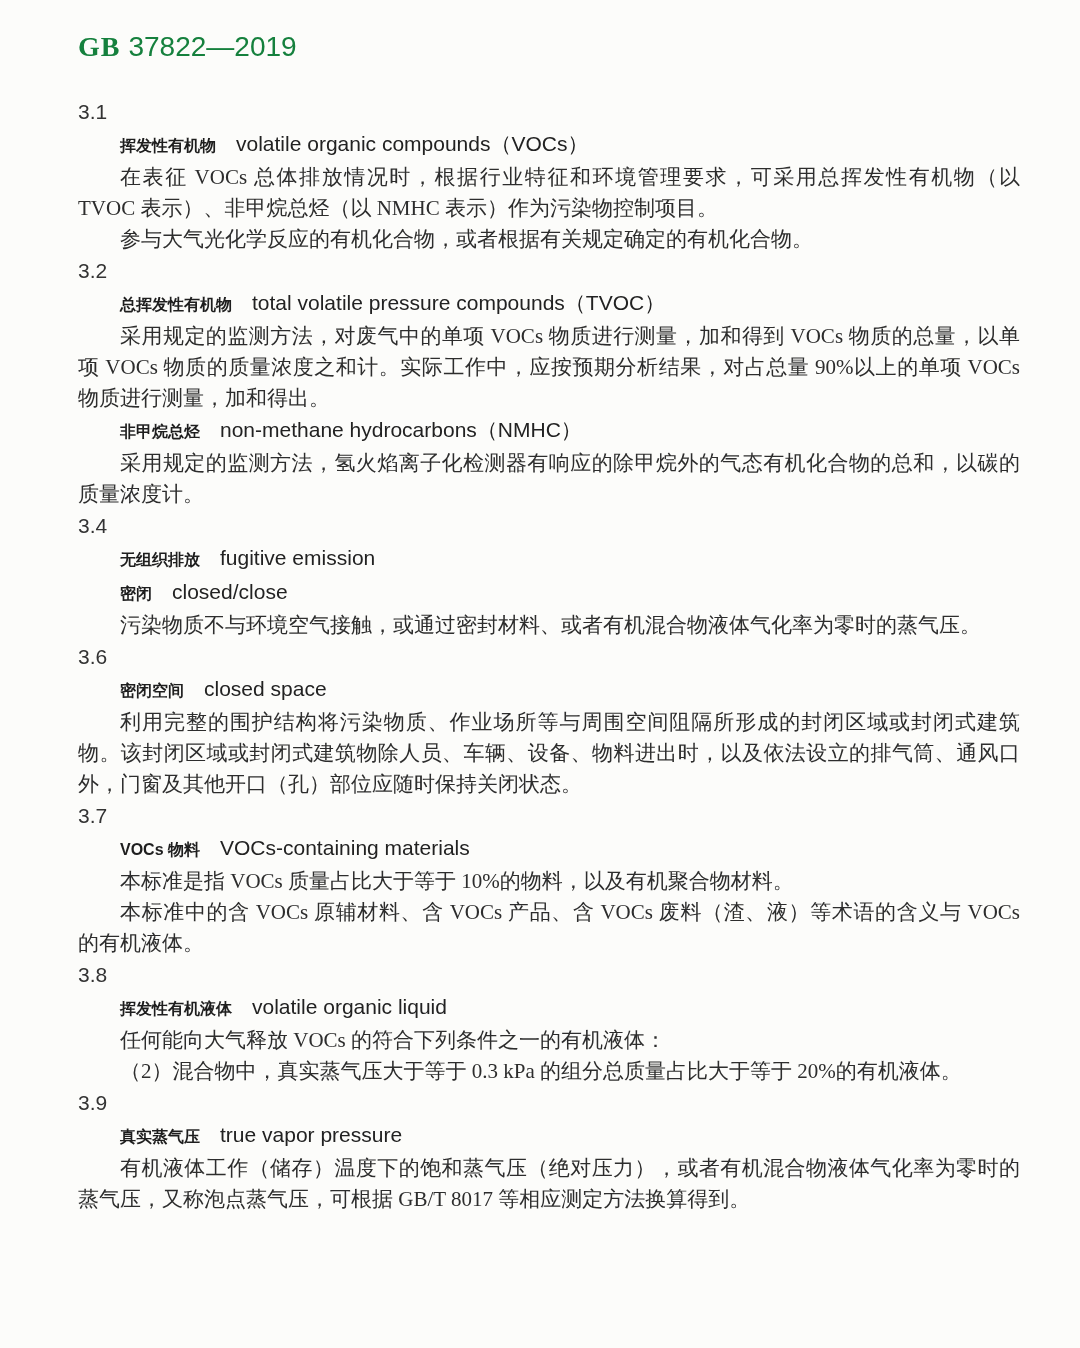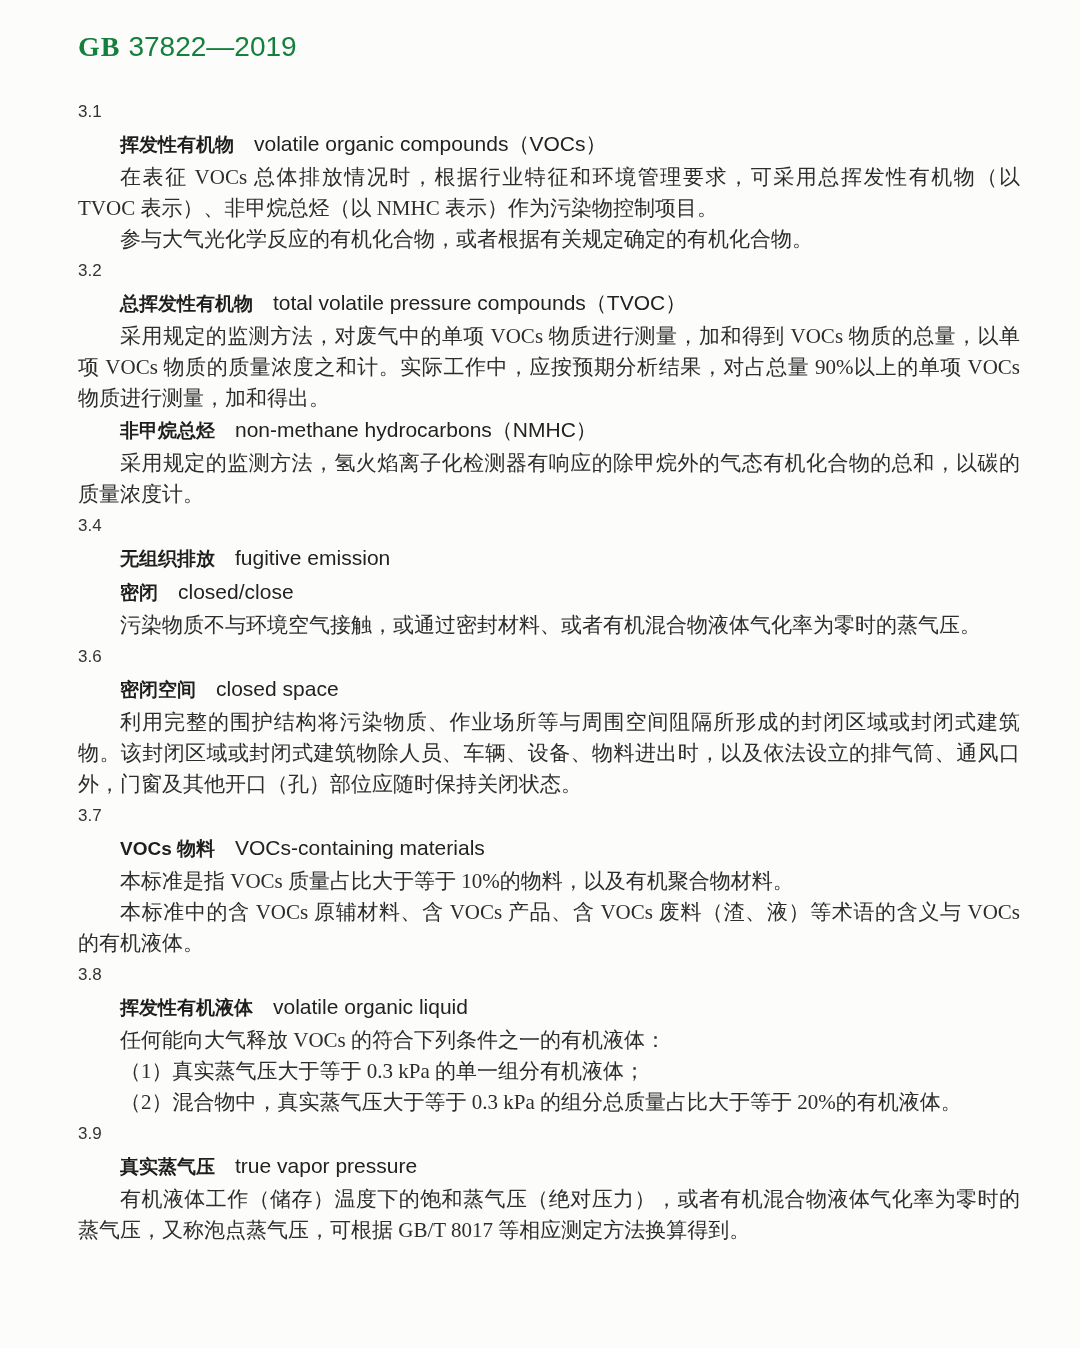--- a/index.html
+++ b/index.html
@@ -31,34 +31,34 @@
     letter-spacing: 1px;
   }
   .doc-header .num {
     font-family: "Liberation Sans", sans-serif;
     font-weight: 500;
     margin-left: 8px;
   }
   .sec { margin: 0; }
   .sec-num {
     font-family: "Liberation Sans", sans-serif;
-    font-size: 17px;
+    font-size: 21px;
     line-height: 32px;
     color: #333333;
   }
   .term {
     padding-left: 42px;
     line-height: 32px;
     margin: 0;
     white-space: nowrap;
   }
   .term-zh {
     font-family: "Liberation Sans", sans-serif;
     font-weight: bold;
-    font-size: 19px;
+    font-size: 16px;
     color: #1e1e1e;
   }
   .term-en {
     font-family: "Liberation Sans", sans-serif;
     font-weight: 500;
     font-size: 21px;
     margin-left: 20px;
     color: #222222;
   }
   .para {
@@ -134,21 +134,20 @@
     <p class="para">本标准是指 VOCs 质量占比大于等于 10%的物料，以及有机聚合物材料。</p>
     <p class="para">本标准中的含 VOCs 原辅材料、含 VOCs 产品、含 VOCs 废料（渣、液）等术语的含义与 VOCs 的有机液体。</p>
   </div>
 
   <div class="sec">
     <div class="sec-num">3.8</div>
     <div class="term">
       <span class="term-zh">挥发性有机液体</span><span class="term-en">volatile organic liquid</span>
     </div>
     <p class="para">任何能向大气释放 VOCs 的符合下列条件之一的有机液体：</p>
-    <p class="para">（1）真实蒸气压大于等于 0.3 kPa 的单一组分有机液体；</p>
     <p class="para">（2）混合物中，真实蒸气压大于等于 0.3 kPa 的组分总质量占比大于等于 20%的有机液体。</p>
   </div>
 
   <div class="sec">
     <div class="sec-num">3.9</div>
     <div class="term">
       <span class="term-zh">真实蒸气压</span><span class="term-en">true vapor pressure</span>
     </div>
     <p class="para">有机液体工作（储存）温度下的饱和蒸气压（绝对压力），或者有机混合物液体气化率为零时的蒸气压，又称泡点蒸气压，可根据 GB/T 8017 等相应测定方法换算得到。</p>
 

